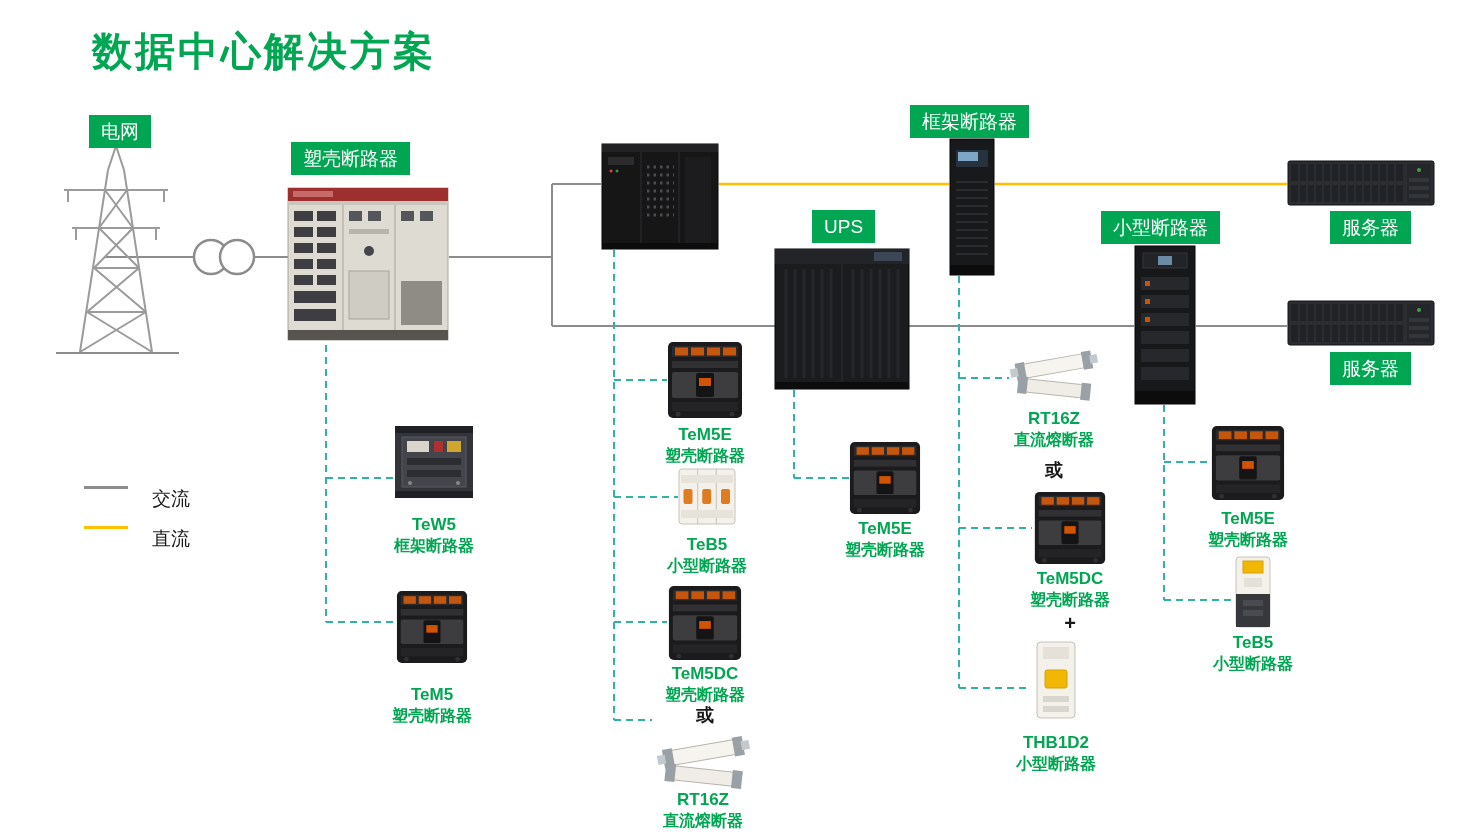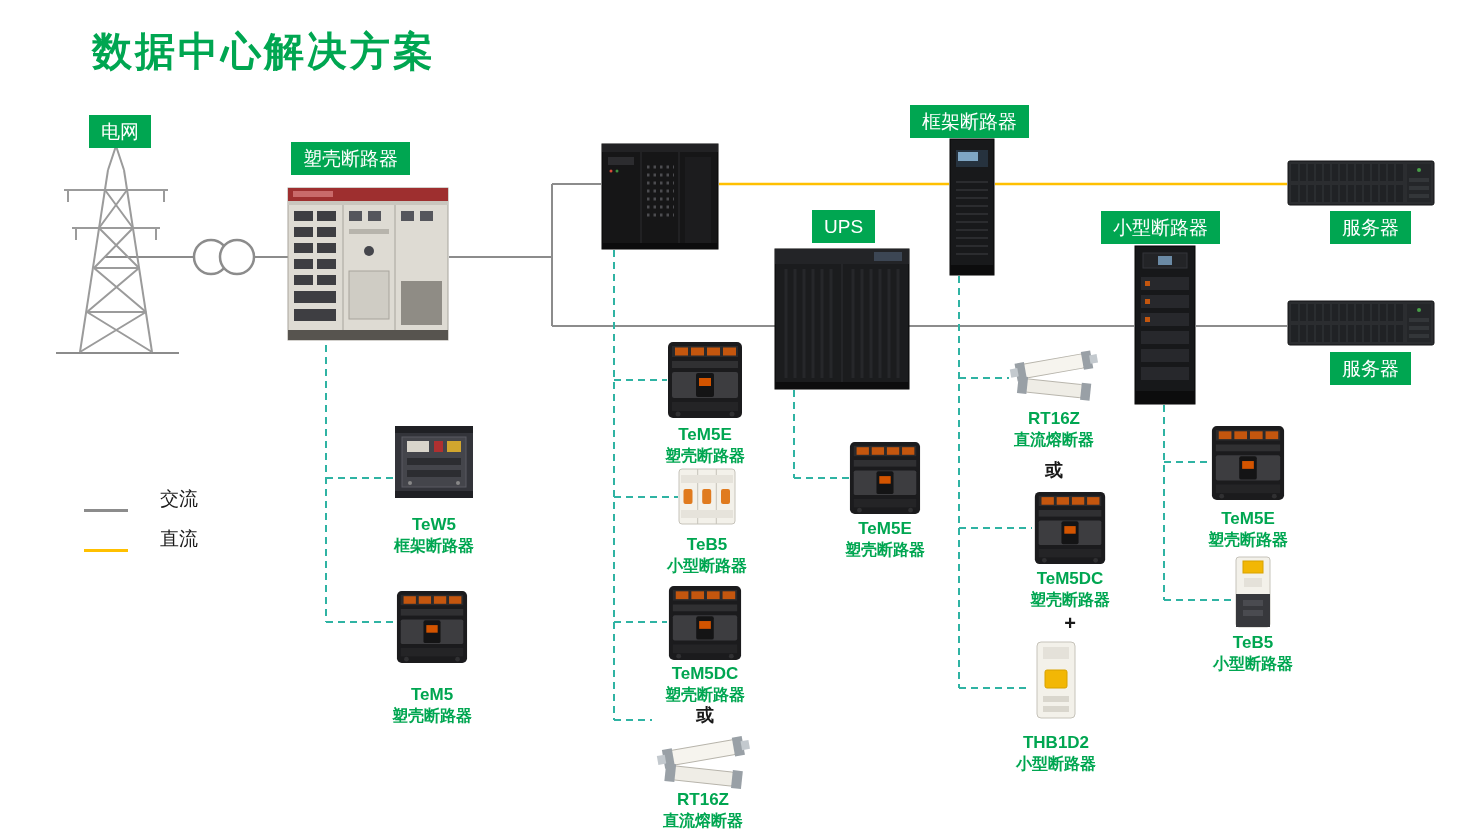--- a/index.html
+++ b/index.html
@@ -7,21 +7,21 @@
   body{position:relative;background:#fff;font-family:"Liberation Sans",sans-serif;overflow:hidden}
   #canvas{position:absolute;left:4px;top:0;width:1478px;height:826px}
   .title{position:absolute;left:88px;top:24px;font-size:40px;font-weight:800;color:var(--green,#00A651);letter-spacing:3px;z-index:6}
   .tag{position:absolute;background:var(--green,#00A651);color:#fff;font-weight:normal;font-size:19px;line-height:1;padding:7px 12px;white-space:nowrap;z-index:6}
   .dev{position:absolute;z-index:3}
   #wires{position:absolute;left:0;top:0;z-index:1}
   .cap{position:absolute;text-align:center;z-index:6}
   .cap .n{font-size:17px;font-weight:bold;color:var(--green,#00A651);line-height:1.25}
   .cap .t{font-size:16px;font-weight:bold;color:var(--green,#00A651);line-height:1.35}
   .op{position:absolute;text-align:center;font-size:18px;font-weight:bold;color:#1a1a1a;z-index:6}
-  .legend-row{position:absolute;display:flex;align-items:flex-end;gap:32px;z-index:6}
+  .legend-row{position:absolute;display:flex;align-items:flex-start;gap:24px;z-index:6}
   .legend-line{width:44px;height:0;border-top:3px solid #8C8C8C}
   .legend-line.dc{border-top-color:var(--yellow,#FFC000)}
   .legend-label{font-size:19px;color:#1a1a1a}
 </style>
 </head>
 <body>
 
 <svg width="0" height="0" style="position:absolute" aria-hidden="true">
   <defs>
     <symbol id="sym-mccb" viewBox="0 0 76 80">

